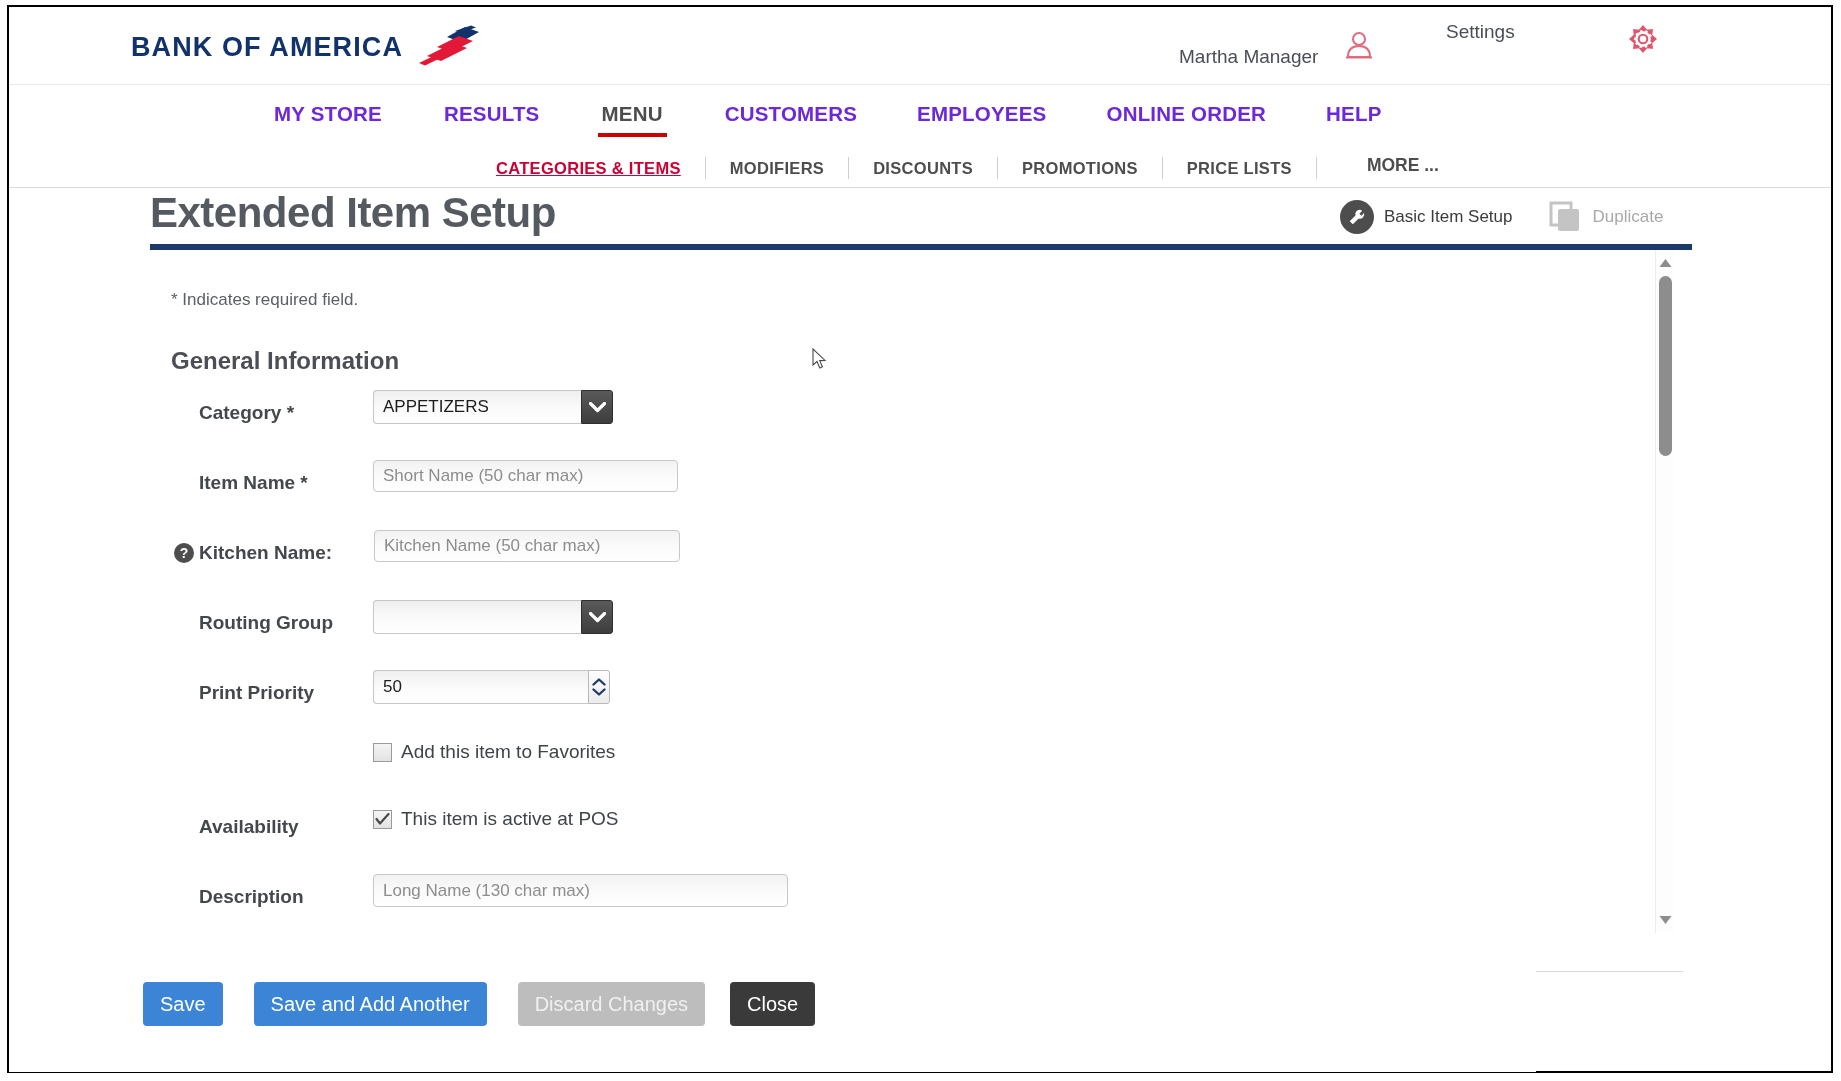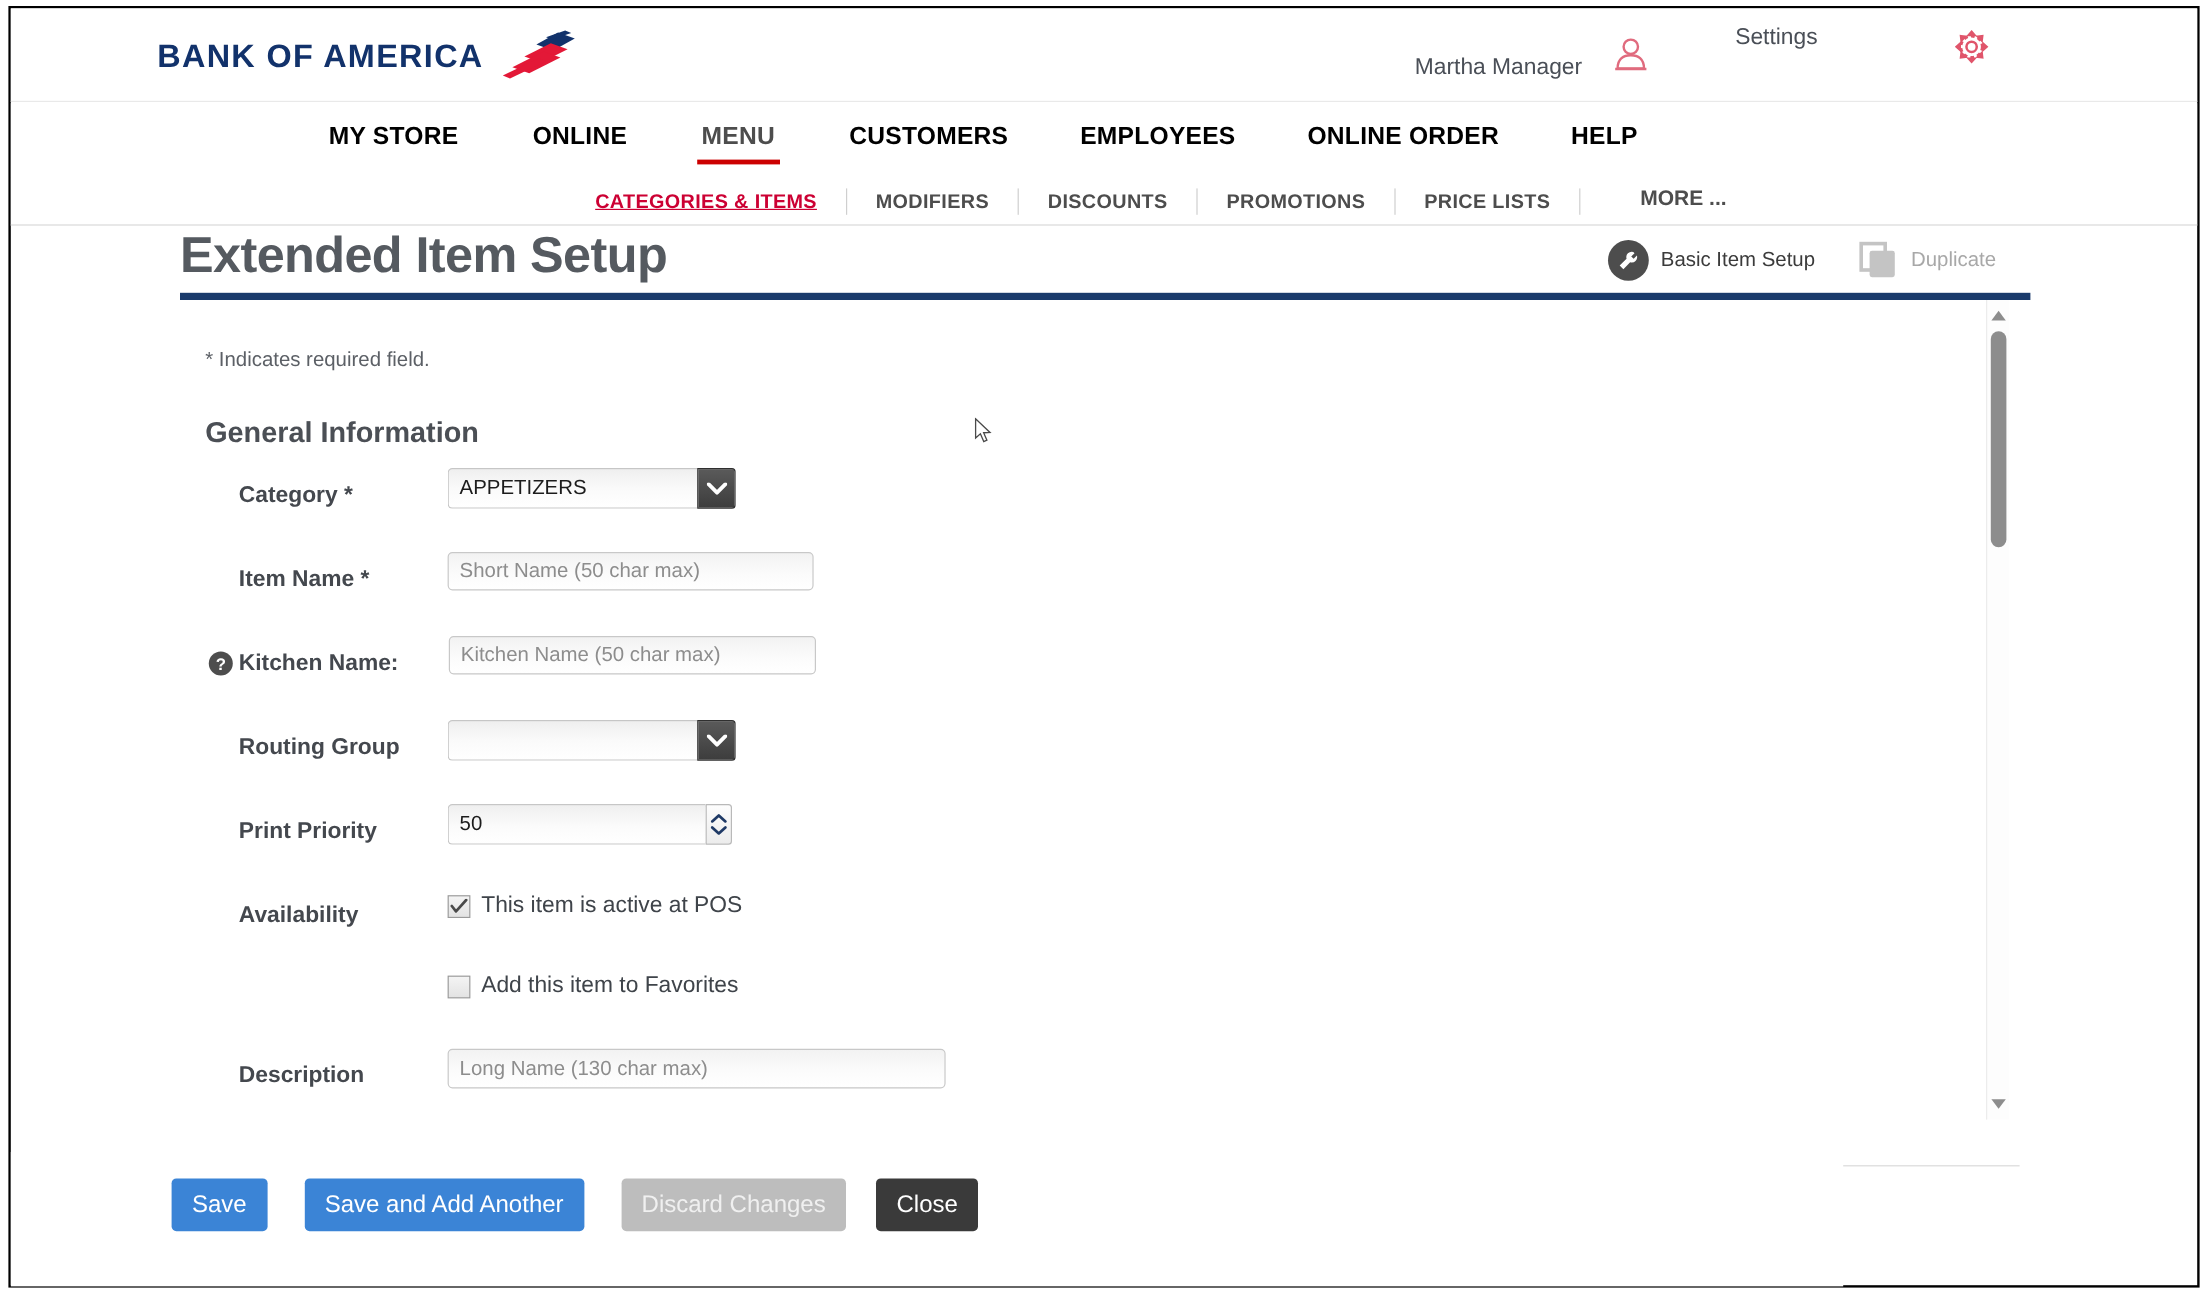--- a/index.html
+++ b/index.html
@@ -88,21 +88,21 @@
     position: absolute;
     left: 265px; top: 0;
     display: flex;
     align-items: flex-start;
     gap: 0;
   }
   .nav-item {
     position: relative;
     font-size: 20.5px;
     font-weight: bold;
-    color: #000000;
+    color: #6d28d9;
     letter-spacing: 0.2px;
     white-space: nowrap;
     padding: 16px 0 14px 0;
     cursor: pointer;
   }
   .nav-item.active { color: #4d4d4d; }
   .nav-item.active::after {
     content: "";
     position: absolute;
     left: -4px; right: -4px; bottom: 3px;
@@ -434,21 +434,21 @@
         <path d="M6.2 23.8 l0.4 -3.4 3 3 Z"></path>
         <circle cx="15" cy="15" r="8.8" stroke-dasharray="3.2 2.6"></circle>
       </g>
     </svg>
   </div>
 
   <div class="mainnav">
     <div class="nav-items">
       <div class="nav-item">MY STORE</div>
       <div class="navgap"></div>
-      <div class="nav-item">ONLINE</div>
+      <div class="nav-item">RESULTS</div>
       <div class="navgap"></div>
       <div class="nav-item active">MENU</div>
       <div class="navgap"></div>
       <div class="nav-item">CUSTOMERS</div>
       <div class="navgap-wide"></div>
       <div class="nav-item">EMPLOYEES</div>
       <div class="navgap-wide"></div>
       <div class="nav-item">ONLINE ORDER</div>
       <div class="navgap-wide"></div>
       <div class="nav-item">HELP</div>
@@ -567,45 +567,45 @@
                 <path d="M1.5 6.5 L7 1.5 L12.5 6.5" fill="none" stroke="#1f3a66" stroke-width="2.3" stroke-linecap="round" stroke-linejoin="round"></path>
               </svg>
               <svg width="14" height="8" viewBox="0 0 14 8">
                 <path d="M1.5 1.5 L7 6.5 L12.5 1.5" fill="none" stroke="#1f3a66" stroke-width="2.3" stroke-linecap="round" stroke-linejoin="round"></path>
               </svg>
             </div>
           </div>
         </div>
       </div>
 
+      <div class="row" style="height:64px;">
+        <div class="field-cell" style="top:1px;">
+          <div class="chk-row">
+            <span class="chkbox"></span>
+            <span class="chk-label">Add this item to Favorites</span>
+          </div>
+        </div>
+      </div>
+
       <div class="row">
         <div class="label-cell">
           <span class="lbl">Availability</span>
         </div>
         <div class="field-cell" style="top:4px;">
           <div class="chk-row">
             <span class="chkbox">
               <svg width="15" height="13" viewBox="0 0 15 13">
                 <path d="M1.5 6 L5 10.5 L13.5 1" fill="none" stroke="#4a4a4a" stroke-width="2.2" stroke-linecap="round" stroke-linejoin="round"></path>
               </svg>
             </span>
             <span class="chk-label">This item is active at POS</span>
           </div>
         </div>
       </div>
 
-      <div class="row" style="height:64px;">
-        <div class="field-cell" style="top:1px;">
-          <div class="chk-row">
-            <span class="chkbox"></span>
-            <span class="chk-label">Add this item to Favorites</span>
-          </div>
-        </div>
-      </div>
-
       <div class="row">
         <div class="label-cell">
           <span class="lbl">Description</span>
         </div>
         <div class="field-cell">
           <input class="txtinput" style="width: 415px; height: 33px;" type="text" placeholder="Long Name (130 char max)">
         </div>
       </div>
 
     </div>

